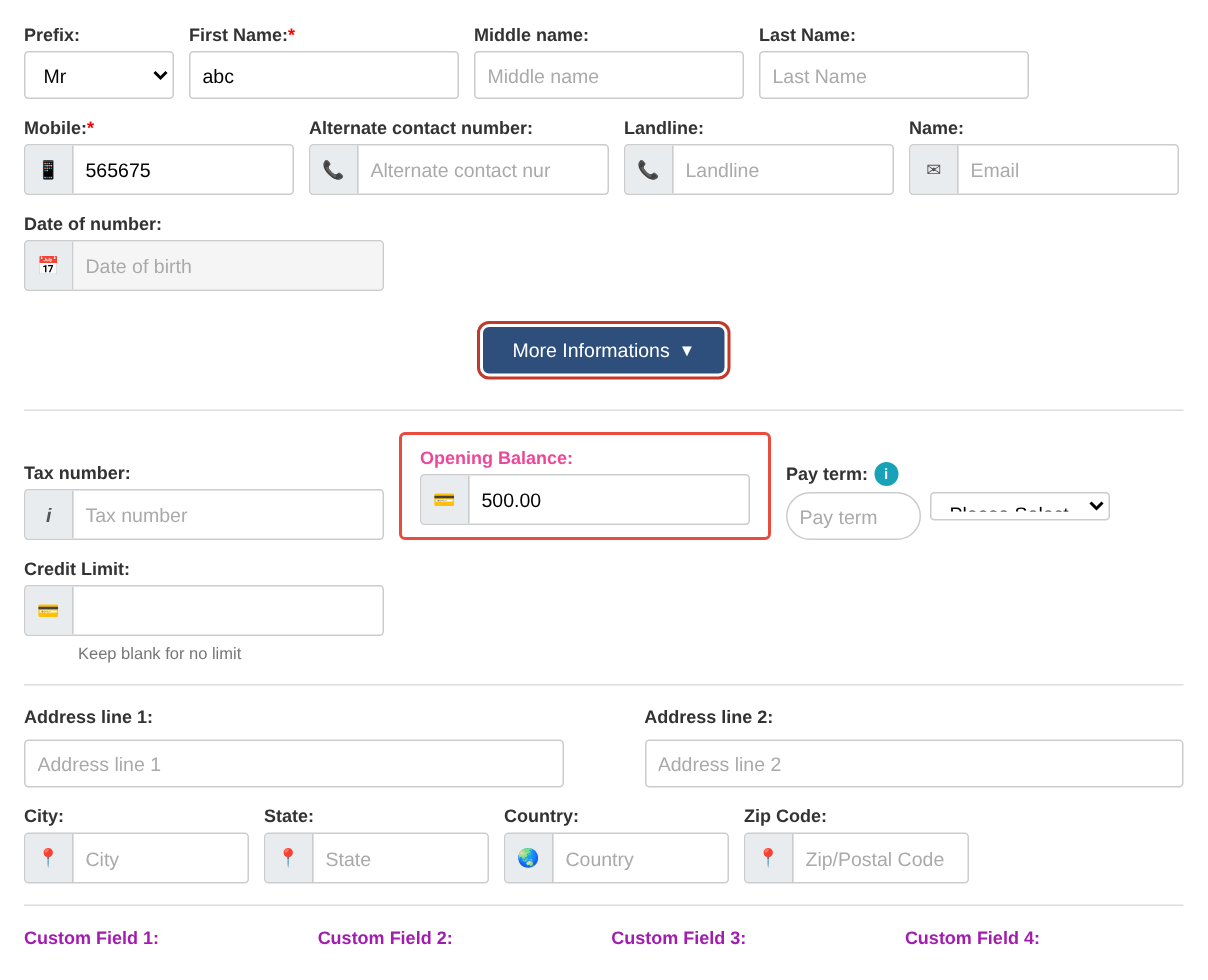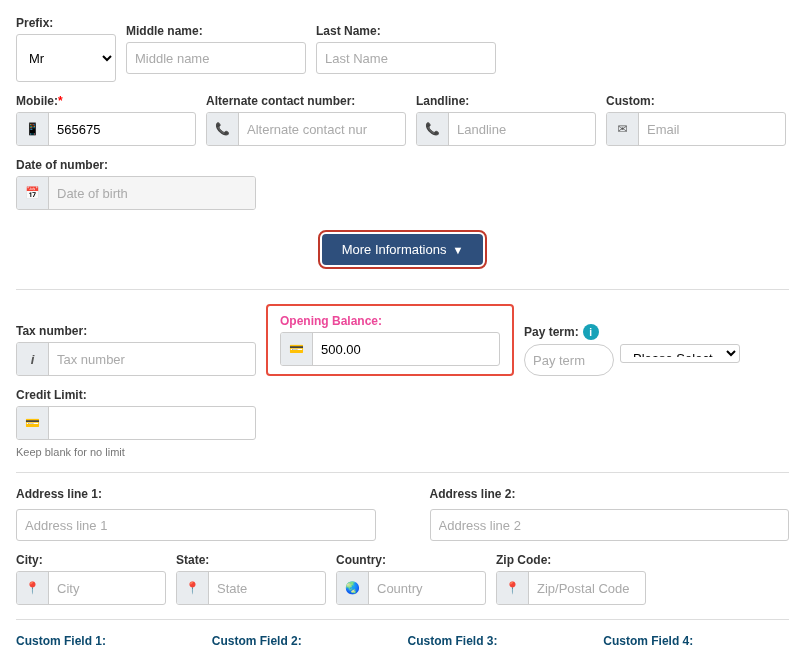--- a/index.html
+++ b/index.html
@@ -75,21 +75,21 @@
       width: 100%;
     }
     .plain-input::placeholder { color: #aaa; }
 
     
     .prefix-select {
       border: 1px solid #ccc;
       border-radius: 3px;
       padding: 5px 8px;
       font-size: 13px;
-      height: 48px;
+      height: 32px;
       outline: none;
       background: #fff;
       width: 100%;
     }
 
     
     .w-100 { width: 100px; }
     .w-150 { width: 150px; }
     .w-180 { width: 180px; }
     .w-200 { width: 200px; }
@@ -174,55 +174,60 @@
       font-size: 10px;
       font-weight: bold;
       margin-left: 4px;
       cursor: pointer;
     }
 
     .keep-blank-text {
       font-size: 11px;
       color: #777;
       margin-top: 2px;
+      margin-left: 36px;
     }
 
     .section-label {
       font-size: 12px;
       font-weight: bold;
       color: #2e4f7c;
       margin-bottom: 4px;
     }
 
     .bottom-label-row {
       display: flex;
       gap: 10px;
       margin-top: 12px;
     }
     .custom-field-label {
       font-size: 12px;
       font-weight: bold;
-      color: #0c4a6e;
+      color: #a21caf;
       flex: 1;
     }
   </style>
 </head>
 <body>
 
 <div class="form-row">
   <div class="form-group">
     <label>Prefix:</label>
     <select class="prefix-select w-100">
       <option>Mr</option>
       <option>Mrs</option>
       <option>Ms</option>
       <option>Dr</option>
     </select>
   </div>
   <div class="form-group">
+    <label>First Name:<span class="required">*</span></label>
+    <input class="plain-input w-180" type="text" value="abc" placeholder="First Name" style="">
+  </div>
+  <div class="form-group">
     <label>Middle name:</label>
     <input class="plain-input w-180" type="text" placeholder="Middle name" style="">
   </div>
   <div class="form-group">
     <label>Last Name:</label>
     <input class="plain-input w-180" type="text" placeholder="Last Name" style="">
   </div>
 </div>
 
 <div class="form-row">
@@ -241,21 +246,21 @@
     </div>
   </div>
   <div class="form-group">
     <label>Landline:</label>
     <div class="input-wrapper w-180">
       <span class="input-icon">📞</span>
       <input type="text" placeholder="Landline" style="">
     </div>
   </div>
   <div class="form-group">
-    <label>Custom:</label>
+    <label>Name:</label>
     <div class="input-wrapper w-180">
       <span class="input-icon">✉</span>
       <input type="text" placeholder="Email" style="">
     </div>
   </div>
 </div>
 
 <div class="form-row">
   <div class="form-group">
     <label>Date of number:</label>

